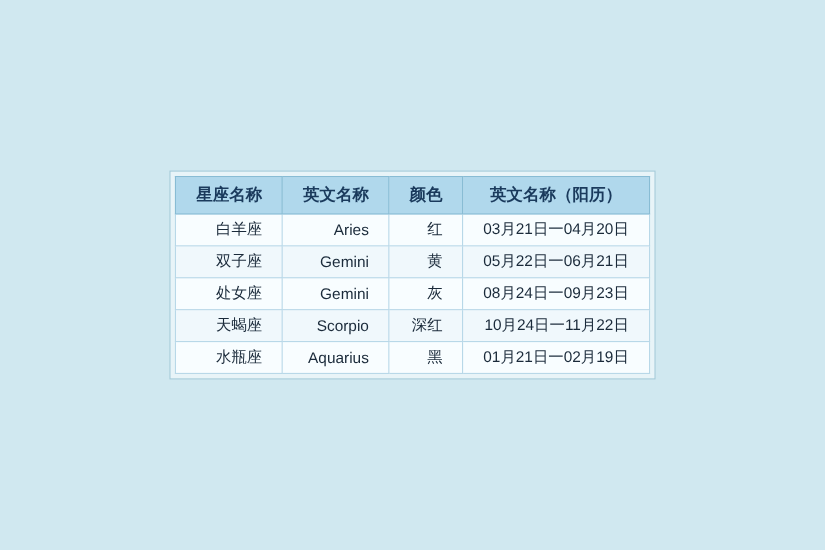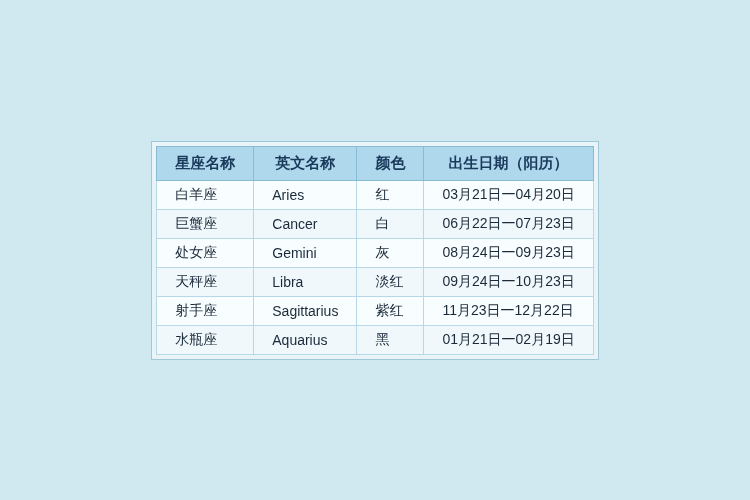--- a/index.html
+++ b/index.html
@@ -37,21 +37,21 @@
       padding: 7px 18px;
       border: 1px solid #88bcd4;
       text-align: center;
     }
 
     td {
       font-size: 14px;
       color: #1a2a3a;
       padding: 5px 18px;
       border: 1px solid #b8d8e8;
-      text-align: left;
+      text-align: right;
       background-color: #f8fdff;
     }
 
     tr:nth-child(even) td {
       background-color: #f0f8fc;
     }
 
     .en-name {
       font-style: normal;
     }
@@ -59,53 +59,47 @@
 </head>
 <body>
 
 <div class="table-container">
   <table>
     <thead>
       <tr>
         <th>星座名称</th>
         <th>英文名称</th>
         <th>颜色</th>
-        <th>出生日期（阳历）</th>
+        <th>英文名称（阳历）</th>
       </tr>
     </thead>
     <tbody id="table-body">
     <tr>
           <td>白羊座</td>
           <td class="en-name">Aries</td>
           <td>红</td>
           <td>03月21日一04月20日</td>
         </tr>
         <tr>
-          <td>巨蟹座</td>
-          <td class="en-name">Cancer</td>
-          <td>白</td>
-          <td>06月22日一07月23日</td>
+          <td>双子座</td>
+          <td class="en-name">Gemini</td>
+          <td>黄</td>
+          <td>05月22日一06月21日</td>
         </tr>
         <tr>
           <td>处女座</td>
           <td class="en-name">Gemini</td>
           <td>灰</td>
           <td>08月24日一09月23日</td>
         </tr>
         <tr>
-          <td>天秤座</td>
-          <td class="en-name">Libra</td>
-          <td>淡红</td>
-          <td>09月24日一10月23日</td>
-        </tr>
-        <tr>
-          <td>射手座</td>
-          <td class="en-name">Sagittarius</td>
-          <td>紫红</td>
-          <td>11月23日一12月22日</td>
+          <td>天蝎座</td>
+          <td class="en-name">Scorpio</td>
+          <td>深红</td>
+          <td>10月24日一11月22日</td>
         </tr>
         <tr>
           <td>水瓶座</td>
           <td class="en-name">Aquarius</td>
           <td>黑</td>
           <td>01月21日一02月19日</td>
         </tr>
       </tbody>
   </table>
 </div>

